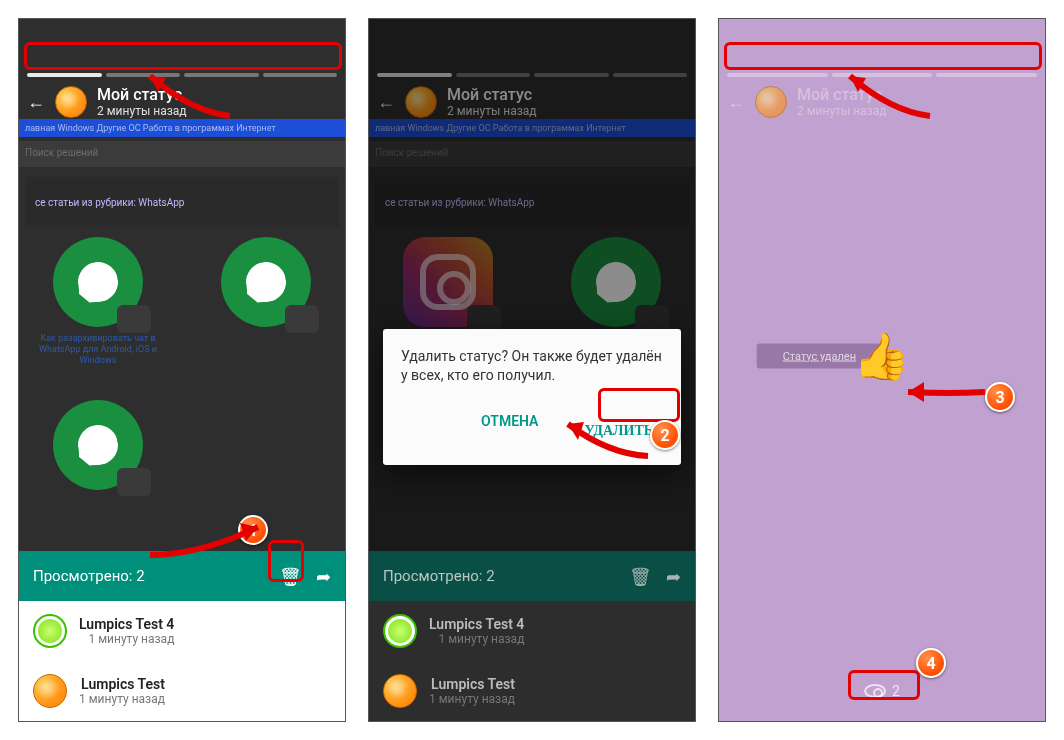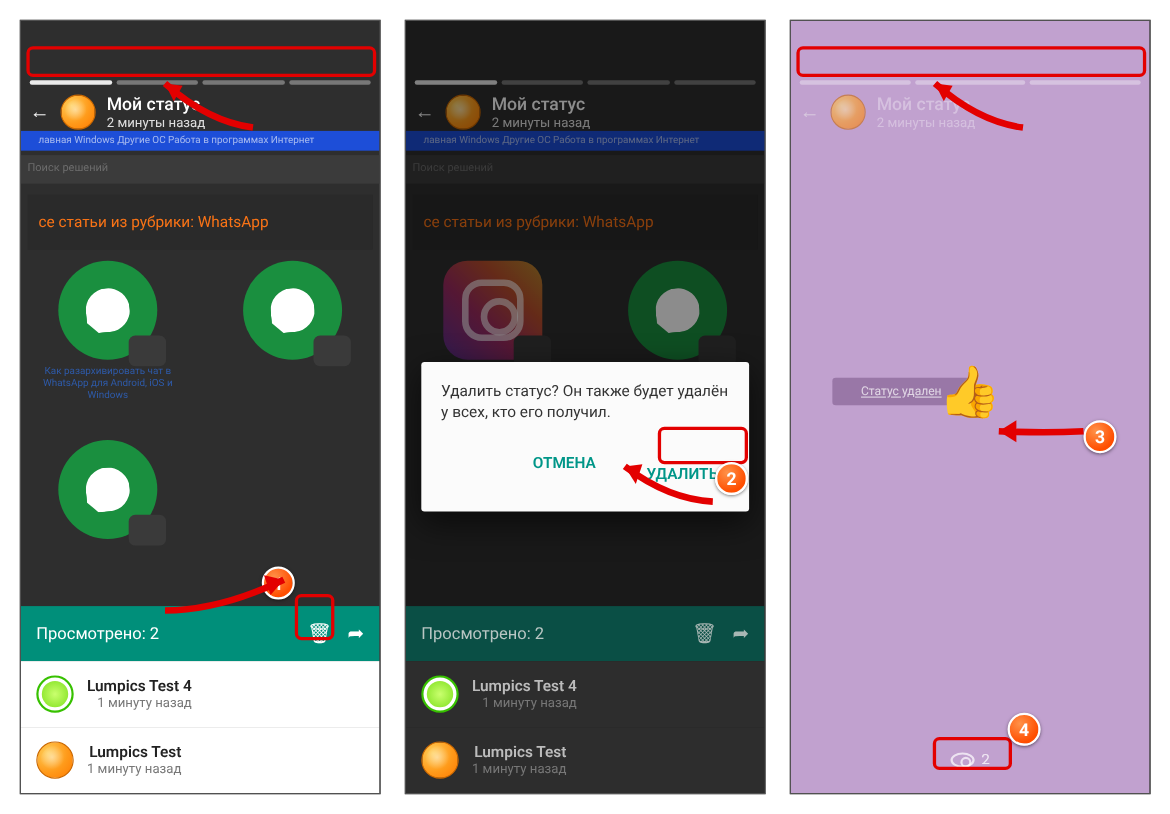--- a/index.html
+++ b/index.html
@@ -14,23 +14,23 @@
     .prog-seg.filled { background: rgba(255,255,255,0.9); }
     .hdr-row { position: absolute; top: 66px; left: 8px; right: 8px; display: flex; align-items: center; gap: 10px; color: #fff; }
     .back-ic { color: #eee; font-size: 18px; }
     .avatar-orange { width: 32px; height: 32px; border-radius: 50%; background: radial-gradient(circle at 30% 30%, #ffcf5a 0%, #ff9a1a 55%, #ff7a00 100%); border: 1px solid #c96700; position: relative; overflow: hidden; }
     .avatar-orange::before{content:"";position:absolute;inset:3px;border-radius:50%;background:radial-gradient(circle at 40% 40%, rgba(255,255,255,0.45),transparent 50%);} 
     .name-col .nm { font-size: 16px; font-weight: 500; }
     .name-col .tm { font-size: 12px; opacity: .85; }
 
     
     .bg-content { position: absolute; inset: 0; background: #2e2e2e; }
-    .blue-band { position: absolute; top: 100px; left: 0; right: 0; height: 18px; background: #1d4ed8; font-size: 9px; color: rgba(255,255,255,0.6); line-height: 18px; padding: 0 16px; overflow: hidden; white-space: nowrap;}
+    .blue-band { position: absolute; top: 100px; left: 0; right: 0; height: 18px; background: #1d4ed8; font-size: 9px; color: rgba(255,255,255,0.6); line-height: 18px; padding: 0 6px; overflow: hidden; white-space: nowrap;}
     .srch-strip{position:absolute;top:122px;left:0;right:0;height:26px;background:#3b3b3b;color:#6c6c6c;font-size:10px;padding:6px;}
-    .rub-title { position: absolute; top: 158px; left: 6px; right: 6px; height: 50px; display:flex; align-items:center; padding: 0 10px; font-size: 14px; color: #f97316; background:#2a2a2a; }
+    .rub-title { position: absolute; top: 158px; left: 6px; right: 6px; height: 50px; display:flex; align-items:center; padding: 0 10px; font-size: 10px; color: #c4b5fd; background:#2a2a2a; }
     .icon-grid { position: absolute; top: 208px; left: 0; right: 0; padding: 10px 18px; display: grid; grid-template-columns: 1fr 1fr; gap: 34px 46px; }
     .app-ico { width: 90px; height: 90px; border-radius: 22px; position: relative; margin:0 auto;}
     .insta { background: linear-gradient(45deg,#5b2f8e,#9b2b5f 40%,#b84f2c 70%,#b78a2e);}    
     .insta::after{content:"";position:absolute;inset:17px;border:6px solid rgba(255,255,255,0.6);border-radius:18px;}
     .insta::before{content:"";position:absolute;left:34px;top:34px;width:22px;height:22px;border:6px solid rgba(255,255,255,0.6);border-radius:50%;}
     .wa { background:#1a8f3f; border-radius:50%; position:relative;}
     .wa::after{content:"";position:absolute;width:40px;height:40px;left:25px;top:25px;background:#fff;border-radius:50% 50% 50% 5%;transform: rotate(-5deg);clip-path: polygon(0 0,100% 0,100% 100%,25% 100%,0 75%);}    
     .link-badge{position:absolute;right:-8px;bottom:-6px;width:34px;height:28px;background:#3a3a3a;border-radius:6px;}
     .ig-cap, .wa-cap{font-size:9px;text-align:center;color:#2e5aa8;margin-top:6px;line-height:11px;}
     .dim-overlay{position:absolute;inset:0;background:rgba(0,0,0,0.45);} 
@@ -50,21 +50,21 @@
     .viewer .vt{font-size:12px;color:#777;}
     .avatar-sm{width:34px;height:34px;border-radius:50%;}
     .av-lime{background:#fff;border:2px solid #37c100;position:relative;}
     .av-lime::after{content:"";position:absolute;inset:3px;border-radius:50%;background:radial-gradient(circle,#caff6e,#7de01d);}    
 
     
     .dialog{position:absolute;left:14px;right:14px;top:294px;background:#fbfbfb;border-radius:3px;box-shadow:0 10px 30px rgba(0,0,0,0.6);padding:18px 18px 10px;margin-top:16px;}
     .dialog p{font-size:14px;color:#333;line-height:19px;}
     .dlg-btns{display:flex;justify-content:flex-end;gap:32px;margin-top:22px;font-size:14px;font-weight:600;}
     .btn-cancel{color:#009688;padding:6px 4px;}
-    .btn-delete{color:#009688;padding:16px 10px;}
+    .btn-delete{color:#009688;padding:16px 10px;font-family:Liberation Serif, serif;}
 
     
     .p3-bg{position:absolute;inset:0;background:#c1a1cf;}
     .p3 .hdr-row{color:rgba(255,255,255,0.6);}
     .p3 .prog-seg{background:rgba(255,255,255,0.35);}
     .thumb-up{position:absolute;left:50%;top:48%;transform:translate(-50%,-50%);font-size:46px;}
     .toast{position:absolute;left:50%;top:48%;transform:translate(-100%,-50%);background:rgba(120,85,135,.55);color:rgba(255,255,255,.7);font-size:11px;padding:6px 26px;border-radius:3px;text-decoration:underline;}
     .eye-bottom{position:absolute;bottom:22px;left:50%;transform:translateX(-50%);display:flex;align-items:center;gap:6px;color:rgba(255,255,255,0.75);font-size:14px;}
     .small-eye{width:22px;height:14px;border:2px solid rgba(255,255,255,0.7);border-radius:60% 60% 60% 60%;position:relative;}
     .small-eye::after{content:"";position:absolute;left:7px;top:2px;width:6px;height:6px;border:2px solid rgba(255,255,255,0.7);border-radius:50%;}

